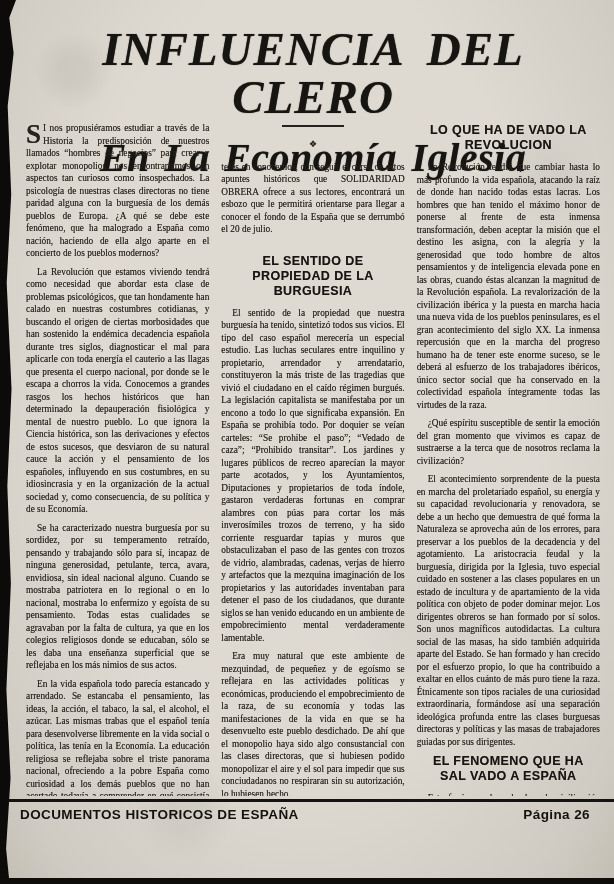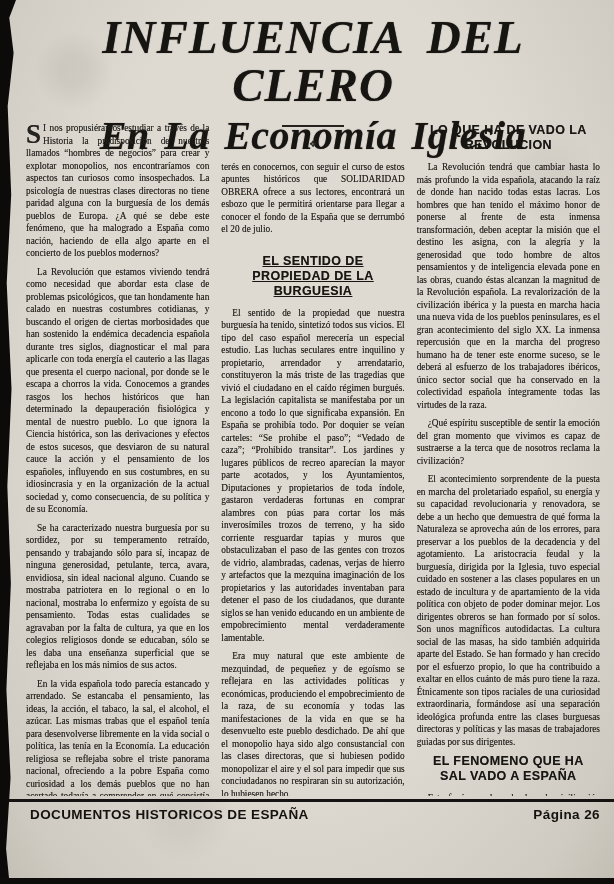--- a/index.html
+++ b/index.html
@@ -9,40 +9,40 @@
   .texture{position:absolute;inset:0;pointer-events:none;
     background-image:
       radial-gradient(circle at 12% 8%, rgba(0,0,0,0.05) 0 14px, transparent 40px),
       radial-gradient(circle at 88% 20%, rgba(0,0,0,0.04) 0 20px, transparent 60px),
       radial-gradient(circle at 70% 70%, rgba(0,0,0,0.03) 0 30px, transparent 80px),
       radial-gradient(circle at 30% 92%, rgba(0,0,0,0.04) 0 16px, transparent 50px);}
   .edge-left{position:absolute;left:0;top:0;bottom:0;width:16px;background:#0c0b0a;
     clip-path:polygon(0 0,100% 0,58% 2%,85% 6%,48% 12%,70% 22%,42% 32%,72% 44%,46% 55%,68% 66%,40% 78%,66% 88%,38% 96%,60% 100%,0 100%);}
   .edge-bottom{position:absolute;left:0;right:0;bottom:0;height:6px;background:#0e0d0c;}
   header{position:absolute;top:10px;left:20px;width:586px;text-align:center;}
-  .title{margin:4px;font:italic bold 47px/1.02 "Liberation Serif", serif;letter-spacing:1px;word-spacing:12px;
+  .title{margin:16px;font:italic bold 47px/1.02 "Liberation Serif", serif;letter-spacing:1px;word-spacing:12px;
     color:#171512;text-shadow:0 0 1px rgba(20,18,15,.65);}
   .subtitle{margin:6px 0 0;font:italic bold 40px/1 "Liberation Serif", serif;letter-spacing:0.5px;word-spacing:4px;
     color:#171512;text-shadow:0 0 1px rgba(20,18,15,.6);}
   .columns{position:absolute;top:122px;left:26px;width:574px;height:674px;display:flex;gap:12px;overflow:hidden;}
   .col{flex:1 1 0;min-width:0;text-align:justify;font-size:9.3px;line-height:12.5px;
     color:#262420;text-shadow:0 0 0.5px rgba(30,27,22,.55);}
   .colhead{font:bold 12.5px/15px "Liberation Sans", sans-serif;text-align:center;letter-spacing:.4px;
     margin:1px 4px 8px;color:#181613;}
   .col p{margin:0 0 6px;text-indent:11px;}
   .col p.noindent{text-indent:0;}
   .dropcap{float:left;font-size:27px;line-height:22px;font-weight:bold;padding:1px 2px 0 0;}
   .mid-rule{width:62px;height:2px;background:#26231f;margin:3px auto 11px;}
   .intro{font:italic bold 12px/16.5px "Liberation Serif", serif;text-align:justify;text-align-last:center;
     margin:0 0 8px;color:#1d1a16;}
   .ornament{text-align:center;font-size:9px;margin:0 0 10px;color:#2a2722;}
-  .h-mid{margin-top:18px;text-decoration:underline;}
+  .h-mid{margin-top:18px;}
   .h-second{margin-top:0;}
   .foot-rule{position:absolute;left:0;top:799px;width:614px;height:3px;background:#141311;}
-  footer{position:absolute;left:30px;top:807px;width:570px;display:flex;justify-content:space-between;
+  footer{position:absolute;left:20px;top:807px;width:570px;display:flex;justify-content:space-between;
     font:bold 13.5px/16px "Liberation Sans", sans-serif;letter-spacing:.4px;color:#14120f;}
 </style>
 </head>
 <body>
 
 <div class="page">
   <div class="texture"></div>
 
   <header>
     <h1 class="title">INFLUENCIA DEL CLERO</h1>

